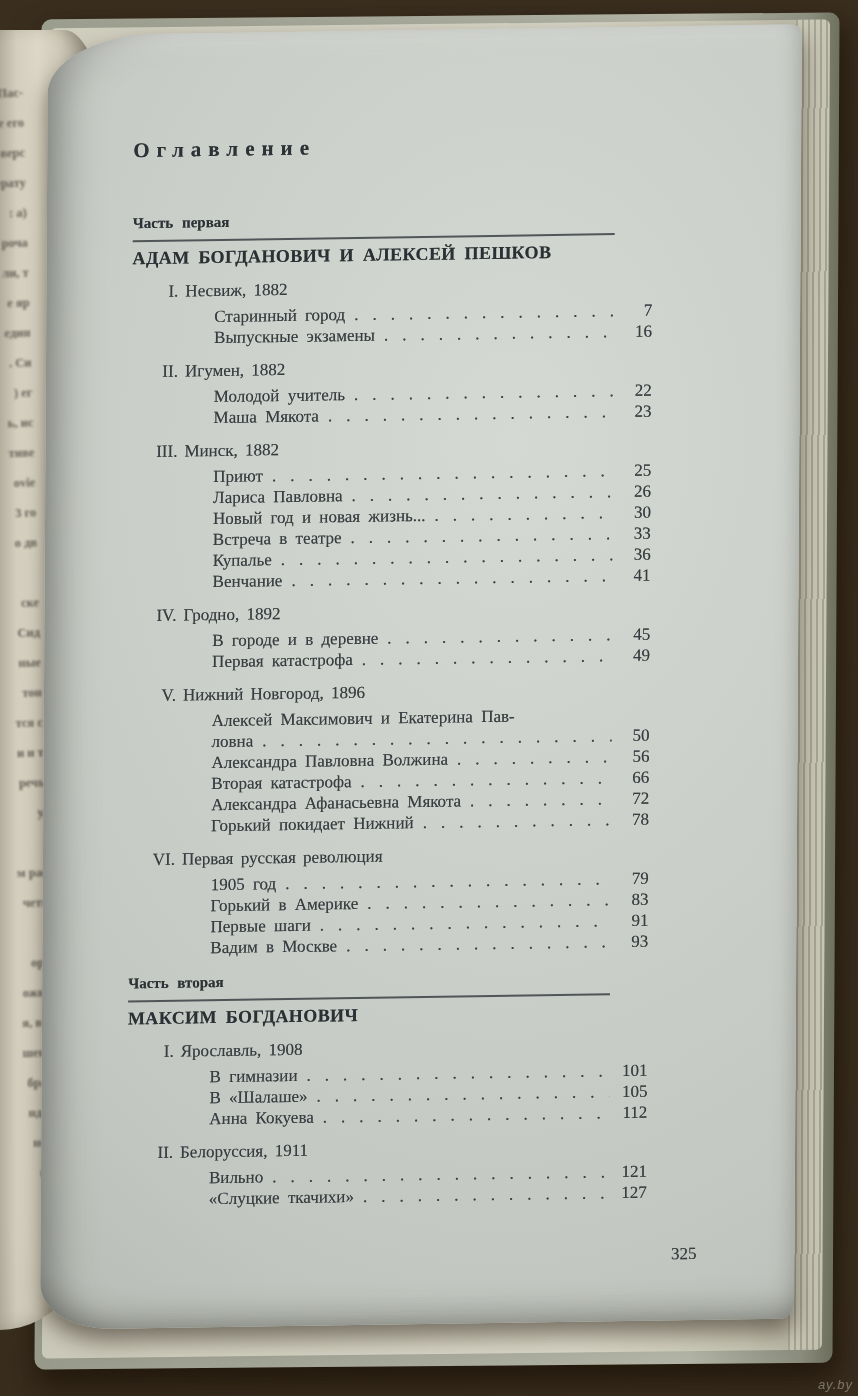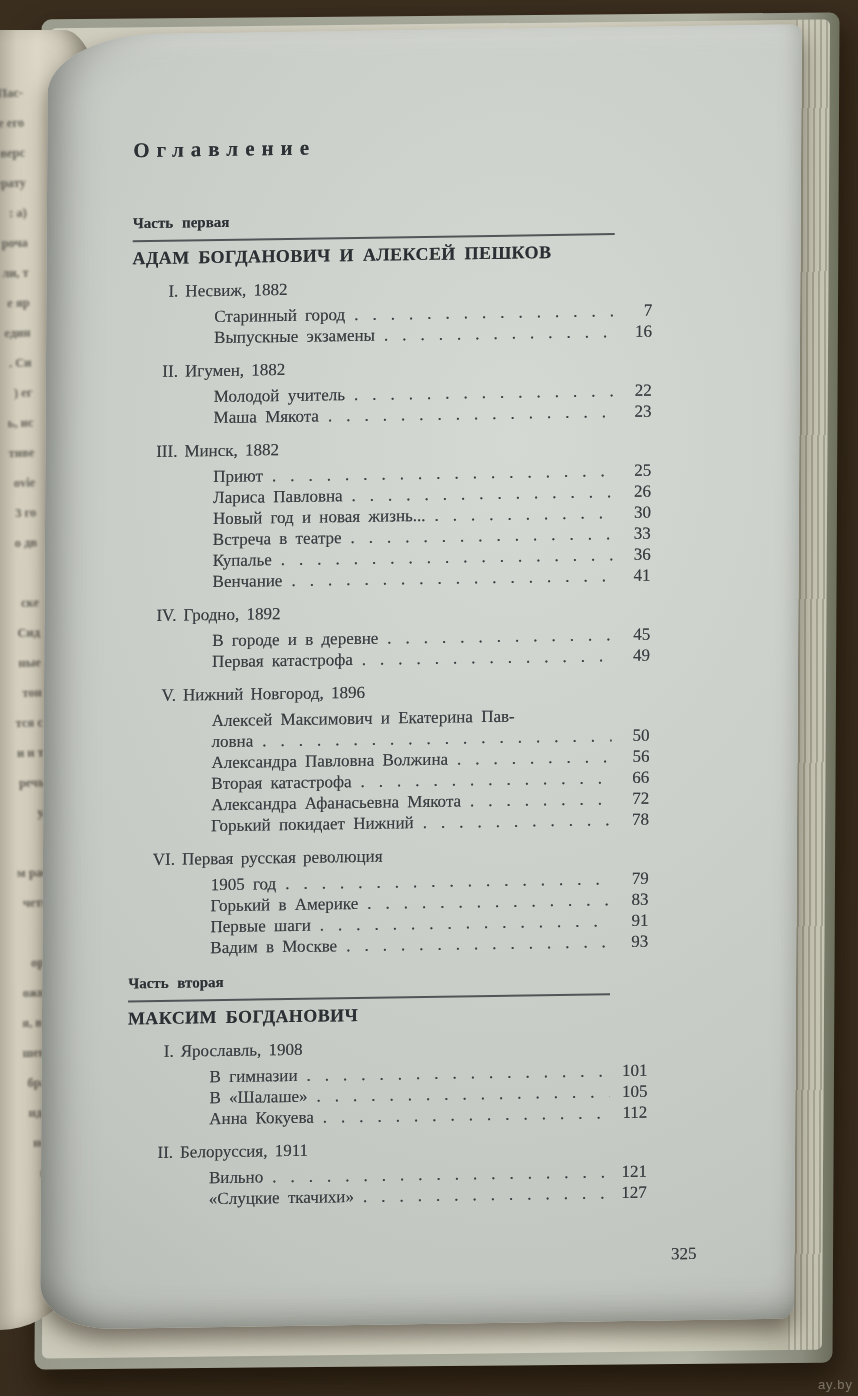--- a/index.html
+++ b/index.html
@@ -78,20 +78,21 @@
   
   .photo-overlay{
     position:absolute;inset:0;pointer-events:none;
     background:radial-gradient(135% 112% at 48% 40%, rgba(255,255,255,0) 55%, rgba(40,30,18,.16) 84%, rgba(22,15,8,.38) 100%);
   }
   .watermark{
     position:absolute;right:5px;bottom:4px;
     font-family:"Liberation Sans","DejaVu Sans",sans-serif;
     font-size:13px;letter-spacing:1px;color:rgba(238,236,226,.38);
     filter:blur(.4px);
+    font-style:italic;
   }
 </style>
 </head>
 <body>
 
 <div class="scene">
 
   <div class="cover-block"></div>
 
   <div class="page-stack">

